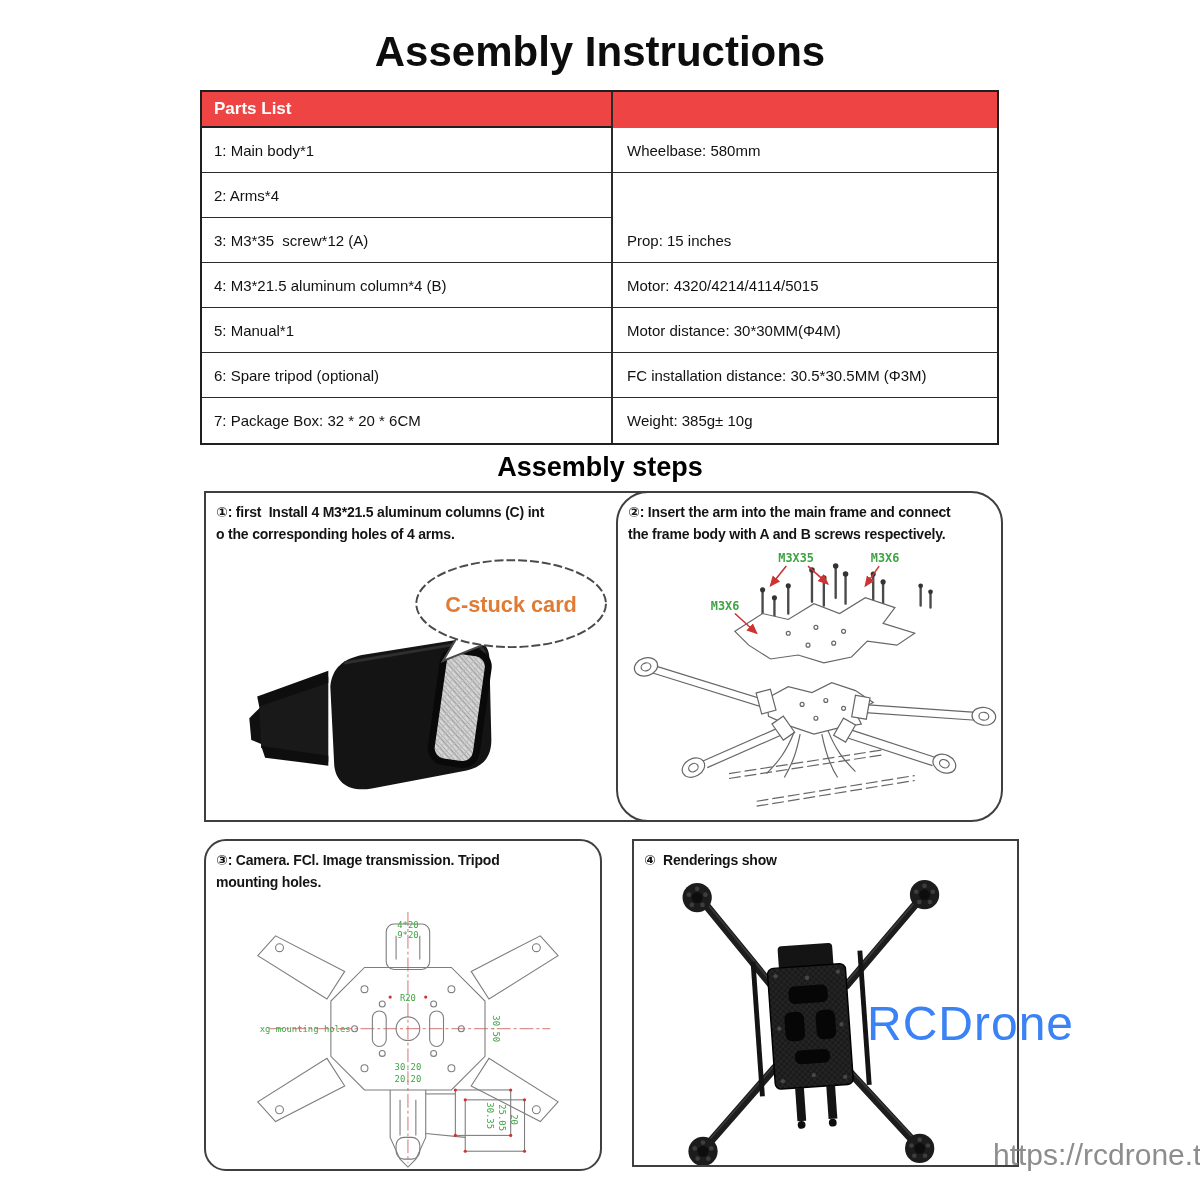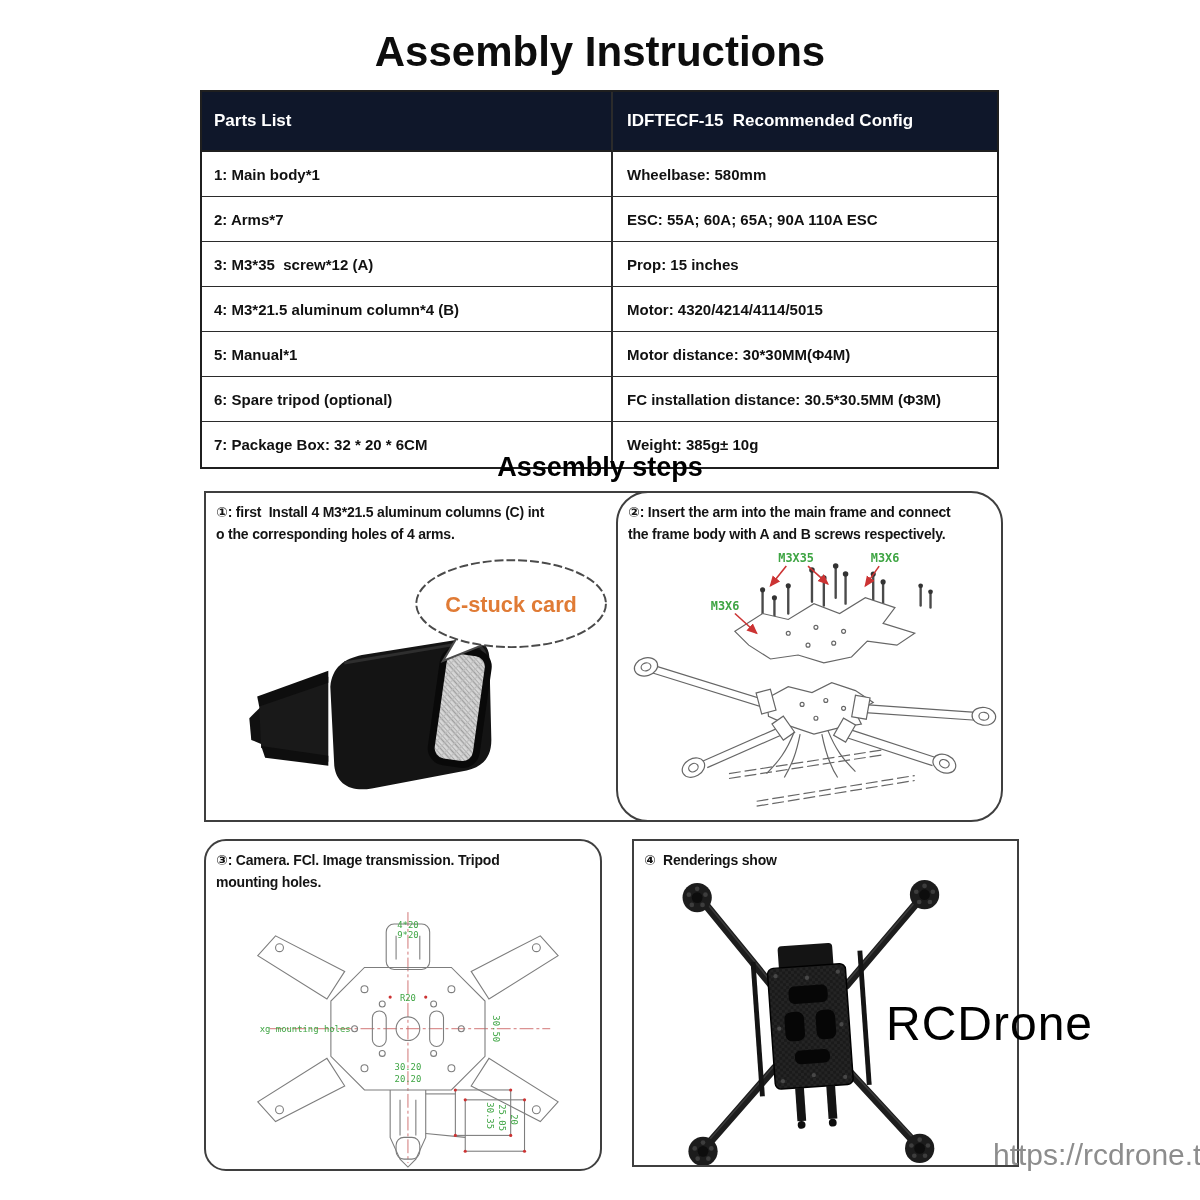--- a/index.html
+++ b/index.html
@@ -12,26 +12,26 @@
   .page-title{
     position:absolute;left:0;top:28px;width:1200px;text-align:center;
     font-size:42px;font-weight:bold;letter-spacing:0px;color:#0d0d0d;
   }
   
   .spec-table{
     position:absolute;left:200px;top:90px;width:799px;
     border:2px solid #1f1f1f;box-sizing:border-box;background:#fff;
   }
   .t-row{display:grid;grid-template-columns:411px 1fr;}
-  .t-head{background:#0f172a;color:#fff;height:60px;}
+  .t-head{background:#ef4444;color:#fff;height:36px;}
   .t-head .cell{font-size:17px;font-weight:bold;border-bottom:2px solid #1f1f1f;}
   .t-body .t-row{height:45px;}
   .cell{
     display:flex;align-items:center;box-sizing:border-box;
-    font-size:15px;font-weight:bold;white-space:pre-wrap;
+    font-size:15px;font-weight:normal;white-space:pre-wrap;
     border-bottom:1px solid #2b2b2b;padding-left:12px;
   }
   .cell.c-left{border-right:2px solid #2b2b2b;}
   .cell.c-right{padding-left:14px;}
   .t-body .t-row:last-child .cell{border-bottom:none;}
   
   .section-title{
     position:absolute;left:200px;top:452px;width:800px;text-align:center;
     font-size:27px;font-weight:bold;color:#000000;
   }
@@ -44,46 +44,44 @@
   #panel-3{left:204px;top:839px;width:398px;height:332px;border-radius:22px;}
   #panel-4{left:632px;top:839px;width:387px;height:328px;padding-left:14px;}
   .panel-text{
     position:absolute;left:10px;top:8px;right:8px;
     font-size:14px;font-weight:bold;line-height:1.6;letter-spacing:-0.2px;
     white-space:pre-wrap;color:#141414;z-index:2;
   }
   .panel-svg{position:absolute;left:0;top:0;width:100%;height:100%;z-index:1;}
   
   .watermark{
-    position:absolute;left:886px;top:996px;z-index:6;
-    font-size:48px;font-weight:400;color:#000000;letter-spacing:1px;
+    position:absolute;left:867px;top:996px;z-index:6;
+    font-size:48px;font-weight:400;color:#3b82f6;letter-spacing:1px;
   }
   .site-url{
     position:absolute;left:993px;top:1138px;z-index:6;
     font-size:30px;color:#8d8d8d;text-decoration:none;
   }
 </style>
 </head>
 <body>
 
 <div class="page-title">Assembly Instructions</div>
 
 <div class="spec-table">
   <div class="t-row t-head">
     <div class="cell c-left">Parts List</div>
-    <div class="cell c-right">IDFTECF-15  Recommended Config</div>
   </div>
   <div class="t-body">
     <div class="t-row">
       <div class="cell c-left">1: Main body*1</div>
       <div class="cell c-right">Wheelbase: 580mm</div>
     </div>
     <div class="t-row">
-      <div class="cell c-left">2: Arms*7</div>
-      <div class="cell c-right">ESC: 55A; 60A; 65A; 90A 110A ESC</div>
+      <div class="cell c-left">2: Arms*4</div>
     </div>
     <div class="t-row">
       <div class="cell c-left">3: M3*35  screw*12 (A)</div>
       <div class="cell c-right">Prop: 15 inches</div>
     </div>
     <div class="t-row">
       <div class="cell c-left">4: M3*21.5 aluminum column*4 (B)</div>
       <div class="cell c-right">Motor: 4320/4214/4114/5015</div>
     </div>
     <div class="t-row">

